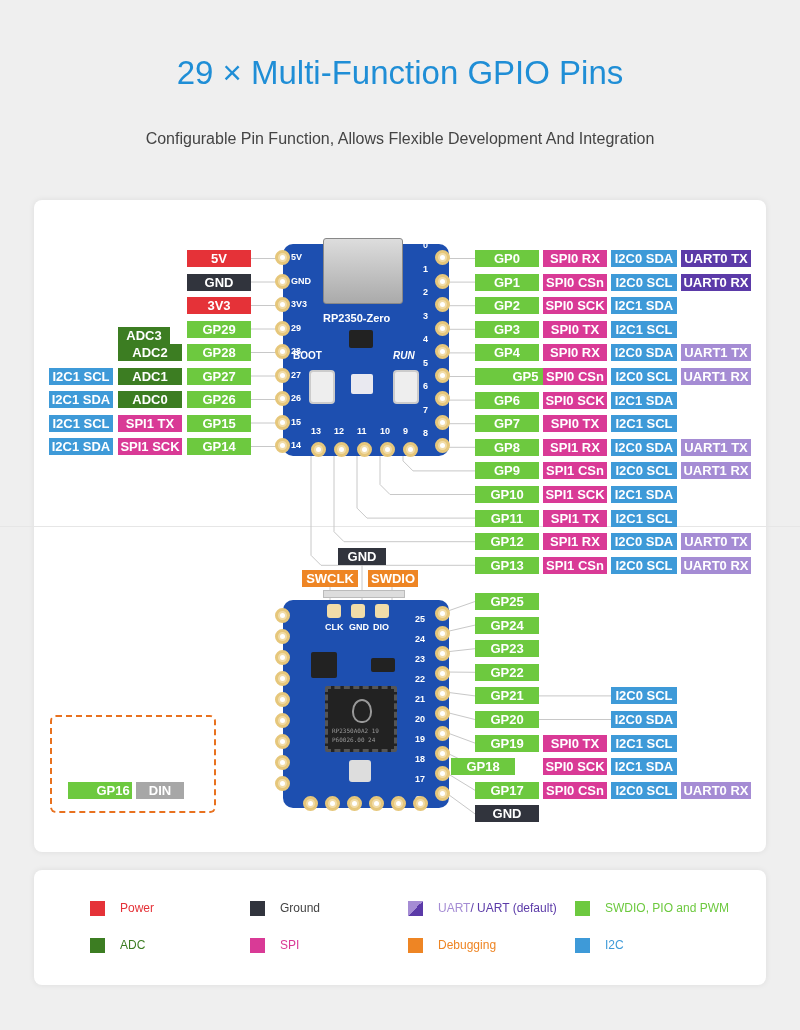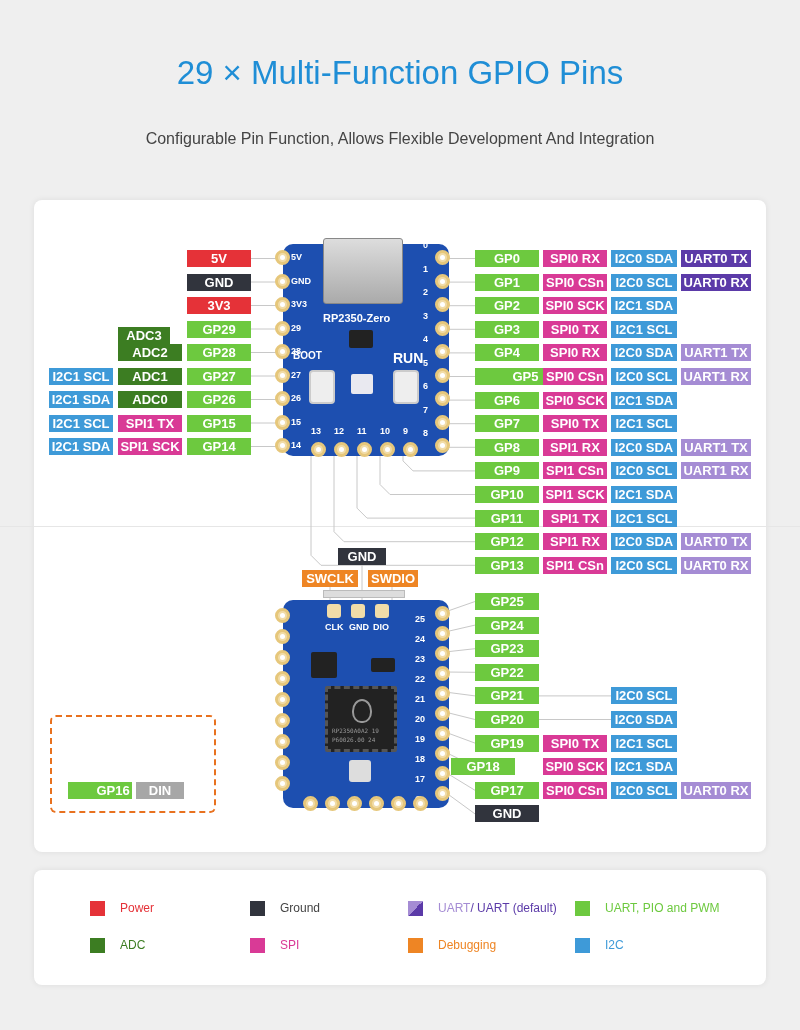--- a/index.html
+++ b/index.html
@@ -81,21 +81,21 @@
     <polyline points="362,565 362,604" fill="none" stroke="#c8c8c8" stroke-width="1"></polyline>
     <polyline points="330,587 330,604" fill="none" stroke="#c8c8c8" stroke-width="1"></polyline>
     <polyline points="392,587 392,604" fill="none" stroke="#c8c8c8" stroke-width="1"></polyline>
   </svg>
 
 <div class="board" id="topboard" style="left:283px; top:244px; width:166px; height:212px;">
   <div class="usbc" style="left:40px; top:-6px; width:80px; height:66px;"></div>
   <div class="silk" style="left:40px; top:68px; font-size:11px;">RP2350-Zero</div>
   <div class="chip" style="left:66px; top:86px; width:24px; height:18px;"></div>
   <div class="silk" style="left:10px; top:106px; font-size:10px;">BOOT</div>
-  <div class="silk" style="left:110px; top:106px; font-size:14px;">RUN</div>
+  <div class="silk" style="left:110px; top:106px; font-size:10px;font-style:italic;">RUN</div>
   <div class="btn" style="left:26px; top:126px;"></div>
   <div class="btn" style="left:110px; top:126px;"></div>
   <div style="position:absolute; left:68px; top:130px; width:22px; height:20px; background:#e9e9f0; border-radius:2px;"></div>
 <div class="pad" style="left: -8px; top: 6px;"></div>
     <div class="silk" style="left: 8px; top: 8px;">5V</div>
     <div class="pad" style="left: -8px; top: 29.5px;"></div>
     <div class="silk" style="left: 8px; top: 31.5px;">GND</div>
     <div class="pad" style="left: -8px; top: 53px;"></div>
     <div class="silk" style="left: 8px; top: 55px;">3V3</div>
     <div class="pad" style="left: -8px; top: 76.5px;"></div>
@@ -302,21 +302,21 @@
       <span class="leg-sw c-gnd"></span>
       <span style="color: rgb(68, 68, 68);">Ground</span>
     </div>
     <div class="leg-item" style="left: 374px; top: 30px;">
       <span class="leg-sw c-uart" style="background: linear-gradient(135deg, rgb(165, 140, 212) 50%, rgb(91, 58, 168) 50%);"></span>
       <span style="color: rgb(165, 140, 212);">UART</span>
       <span style="color: rgb(91, 58, 168);"> / UART (default)</span>
     </div>
     <div class="leg-item" style="left: 541px; top: 30px;">
       <span class="leg-sw c-gpio"></span>
-      <span style="color: rgb(109, 201, 63);">UART, PIO and PWM</span>
+      <span style="color: rgb(109, 201, 63);">SWDIO, PIO and PWM</span>
     </div>
     <div class="leg-item" style="left: 56px; top: 67px;">
       <span class="leg-sw c-adc"></span>
       <span style="color: rgb(60, 125, 34);">ADC</span>
     </div>
     <div class="leg-item" style="left: 216px; top: 67px;">
       <span class="leg-sw c-spi"></span>
       <span style="color: rgb(217, 58, 150);">SPI</span>
     </div>
     <div class="leg-item" style="left: 374px; top: 67px;">

